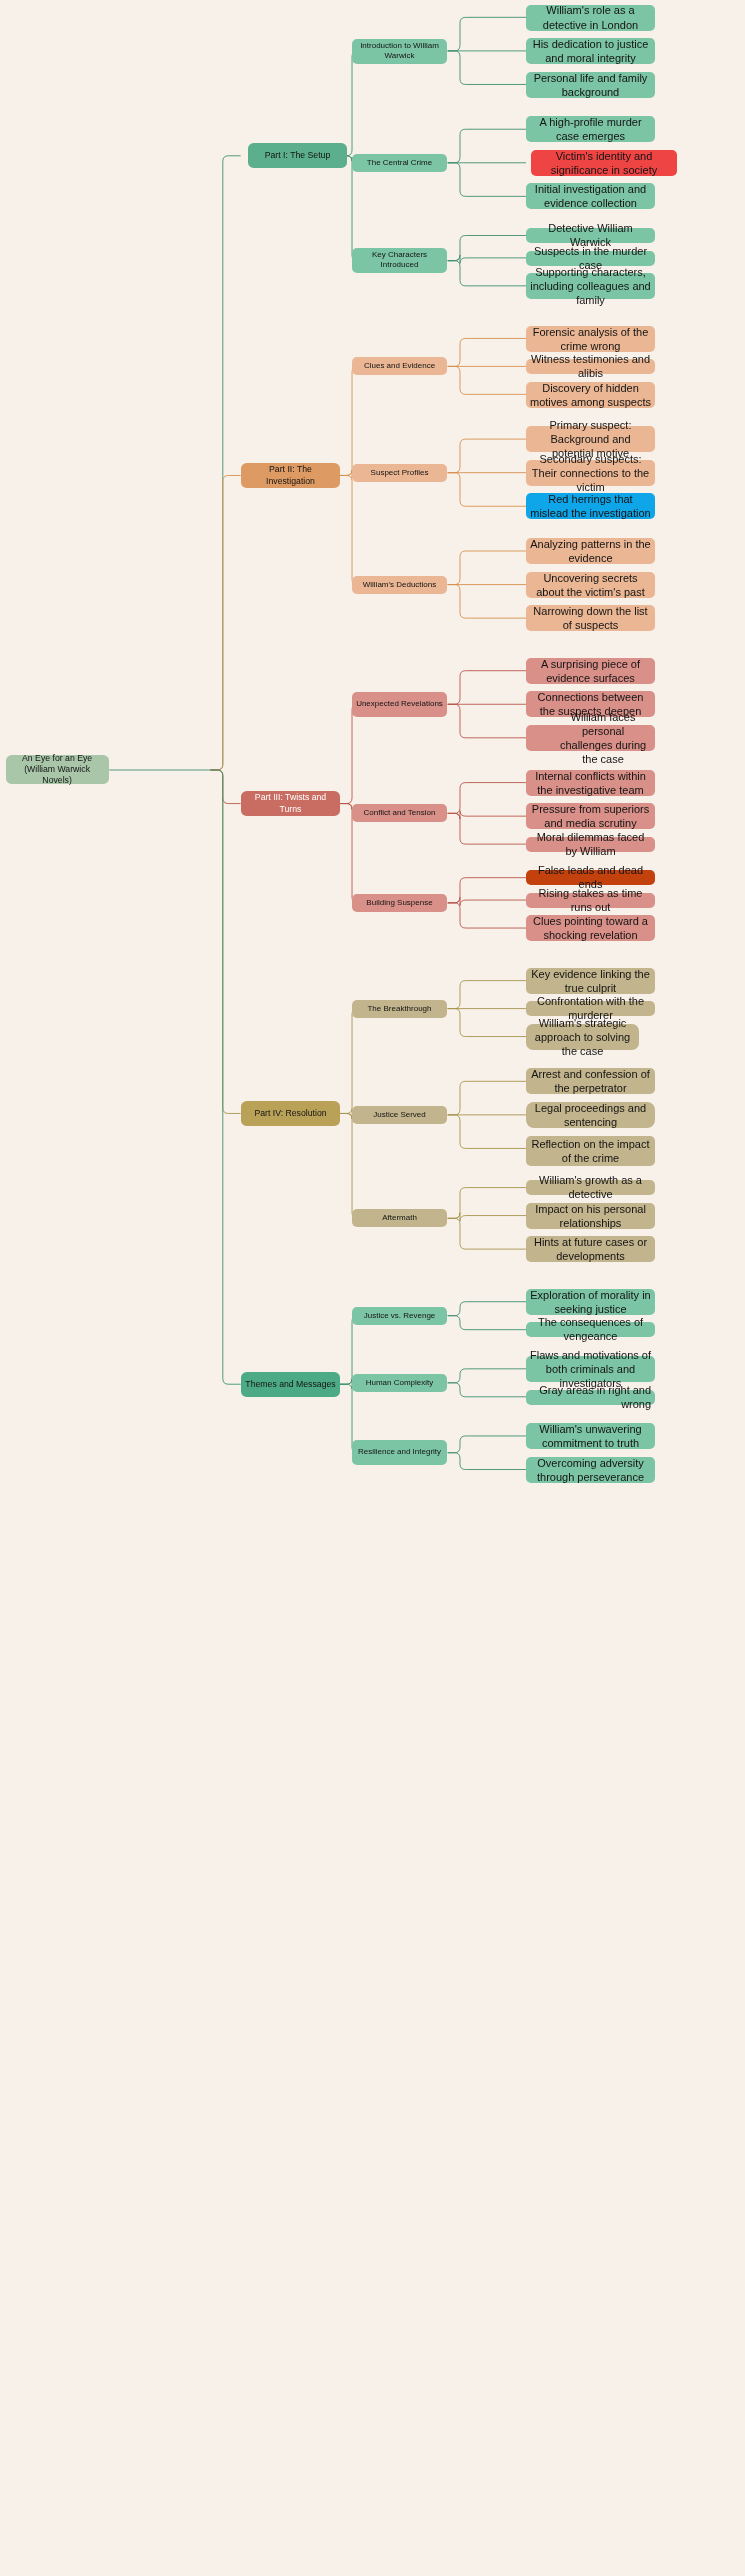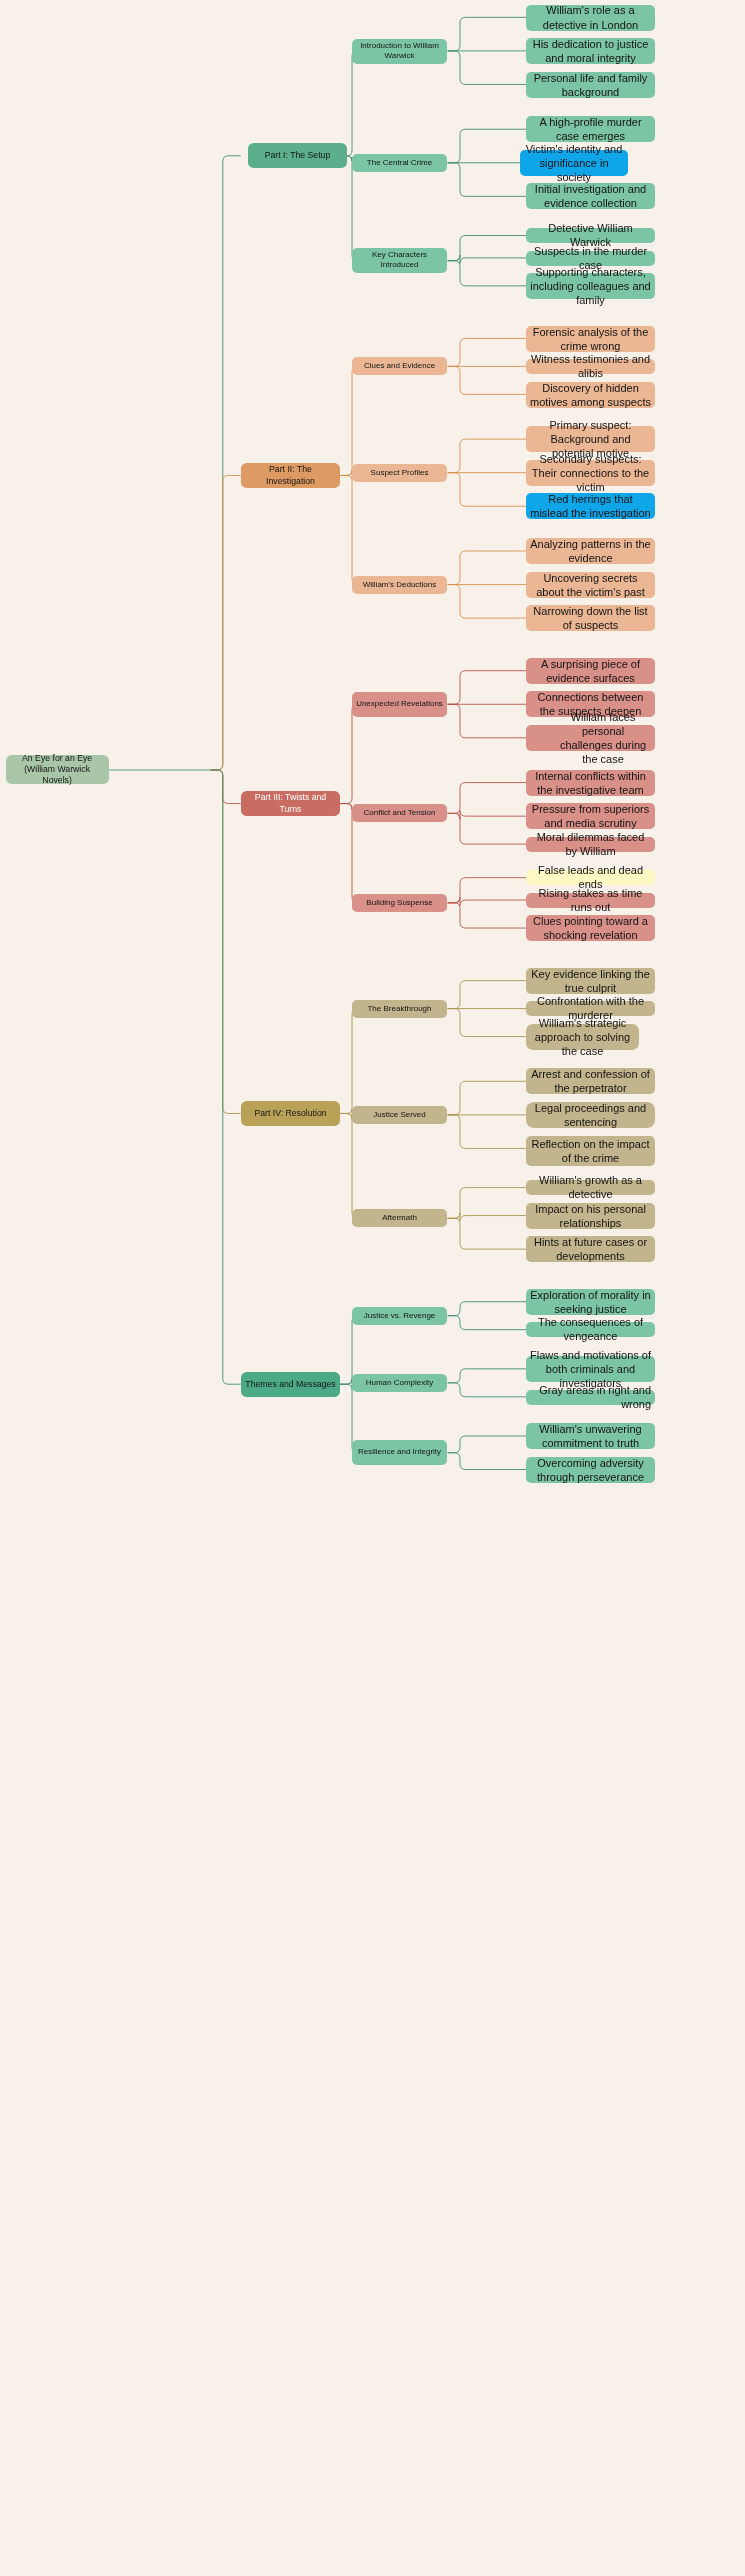--- a/index.html
+++ b/index.html
@@ -103,21 +103,21 @@
     </svg>
   <div id="node-layer">
       <div class="node root" style="left: 5.6px; top: 755px; width: 103px; height: 29px; background: rgb(169, 198, 169); color: rgb(20, 20, 20);">An Eye for an Eye (William Warwick Novels)</div>
       <div class="node lvl1" style="left: 241px; top: 143px; width: 99px; height: 25px; background: rgb(92, 175, 141); color: rgb(20, 20, 20); margin-left: 7px;">Part I: The Setup</div>
       <div class="node lvl2" style="left: 352px; top: 39px; width: 95px; height: 24.6px; background: rgb(124, 197, 164); color: rgb(20, 20, 20);">Introduction to William Warwick</div>
       <div class="node lvl3" style="left: 526px; top: 4.5px; width: 129px; height: 26px; background: rgb(124, 197, 164); color: rgb(20, 20, 20);">William's role as a detective in London</div>
       <div class="node lvl3" style="left: 526px; top: 38px; width: 129px; height: 26px; background: rgb(124, 197, 164); color: rgb(20, 20, 20);">His dedication to justice and moral integrity</div>
       <div class="node lvl3" style="left: 526px; top: 72px; width: 129px; height: 26px; background: rgb(124, 197, 164); color: rgb(20, 20, 20);">Personal life and family background</div>
       <div class="node lvl2" style="left: 352px; top: 154px; width: 95px; height: 18px; background: rgb(124, 197, 164); color: rgb(20, 20, 20);">The Central Crime</div>
       <div class="node lvl3" style="left: 526px; top: 116px; width: 129px; height: 26px; background: rgb(124, 197, 164); color: rgb(20, 20, 20);">A high-profile murder case emerges</div>
-      <div class="node lvl3" style="left: 520px; top: 150px; width: 108px; height: 26px; background: #0ea5e9; color: rgb(20, 20, 20);">Victim's identity and significance in society</div>
+      <div class="node lvl3" style="left: 531px; top: 150px; width: 146px; height: 26px; background: #ef4444; color: rgb(20, 20, 20);">Victim's identity and significance in society</div>
       <div class="node lvl3" style="left: 526px; top: 183px; width: 129px; height: 26px; background: rgb(124, 197, 164); color: rgb(20, 20, 20);">Initial investigation and evidence collection</div>
       <div class="node lvl2" style="left: 352px; top: 248px; width: 95px; height: 24.6px; background: rgb(124, 197, 164); color: rgb(20, 20, 20);">Key Characters Introduced</div>
       <div class="node lvl3" style="left: 526px; top: 228px; width: 129px; height: 14.5px; background: rgb(124, 197, 164); color: rgb(20, 20, 20);">Detective William Warwick</div>
       <div class="node lvl3" style="left: 526px; top: 251px; width: 129px; height: 14.5px; background: rgb(124, 197, 164); color: rgb(20, 20, 20);">Suspects in the murder case</div>
       <div class="node lvl3" style="left: 526px; top: 273px; width: 129px; height: 26px; background: rgb(124, 197, 164); color: rgb(20, 20, 20);">Supporting characters, including colleagues and family</div>
       <div class="node lvl1" style="left: 241px; top: 463px; width: 99px; height: 25px; background: rgb(221, 154, 98); color: rgb(20, 20, 20);">Part II: The Investigation</div>
       <div class="node lvl2" style="left: 352px; top: 357px; width: 95px; height: 18px; background: rgb(234, 182, 147); color: rgb(20, 20, 20);">Clues and Evidence</div>
       <div class="node lvl3" style="left: 526px; top: 326px; width: 129px; height: 26px; background: rgb(234, 182, 147); color: rgb(20, 20, 20);">Forensic analysis of the crime wrong</div>
       <div class="node lvl3" style="left: 526px; top: 359px; width: 129px; height: 14.5px; background: rgb(234, 182, 147); color: rgb(20, 20, 20);">Witness testimonies and alibis</div>
       <div class="node lvl3" style="left: 526px; top: 382px; width: 129px; height: 26px; background: rgb(234, 182, 147); color: rgb(20, 20, 20);">Discovery of hidden motives among suspects</div>
@@ -132,21 +132,21 @@
       <div class="node lvl1" style="left: 241px; top: 791px; width: 99px; height: 25px; background: rgb(201, 109, 98); color: rgb(255, 255, 255);">Part III: Twists and Turns</div>
       <div class="node lvl2" style="left: 352px; top: 692px; width: 95px; height: 24.6px; background: rgb(217, 144, 137); color: rgb(20, 20, 20);">Unexpected Revelations</div>
       <div class="node lvl3" style="left: 526px; top: 658px; width: 129px; height: 26px; background: rgb(217, 144, 137); color: rgb(20, 20, 20);">A surprising piece of evidence surfaces</div>
       <div class="node lvl3" style="left: 526px; top: 691px; width: 129px; height: 26px; background: rgb(217, 144, 137); color: rgb(20, 20, 20);">Connections between the suspects deepen</div>
       <div class="node lvl3" style="left: 526px; top: 725px; width: 129px; height: 26px; background: rgb(217, 144, 137); color: rgb(20, 20, 20); padding-left: 29px;">William faces personal challenges during the case</div>
       <div class="node lvl2" style="left: 352px; top: 804px; width: 95px; height: 18px; background: rgb(217, 144, 137); color: rgb(20, 20, 20);">Conflict and Tension</div>
       <div class="node lvl3" style="left: 526px; top: 770px; width: 129px; height: 26px; background: rgb(217, 144, 137); color: rgb(20, 20, 20);">Internal conflicts within the investigative team</div>
       <div class="node lvl3" style="left: 526px; top: 803px; width: 129px; height: 26px; background: rgb(217, 144, 137); color: rgb(20, 20, 20);">Pressure from superiors and media scrutiny</div>
       <div class="node lvl3" style="left: 526px; top: 837px; width: 129px; height: 14.5px; background: rgb(217, 144, 137); color: rgb(20, 20, 20);">Moral dilemmas faced by William</div>
       <div class="node lvl2" style="left: 352px; top: 894px; width: 95px; height: 18px; background: rgb(217, 144, 137); color: rgb(20, 20, 20);">Building Suspense</div>
-      <div class="node lvl3" style="left: 526px; top: 870px; width: 129px; height: 14.5px; background: #fef9c3; color: rgb(20, 20, 20);">False leads and dead ends</div>
+      <div class="node lvl3" style="left: 526px; top: 870px; width: 129px; height: 14.5px; background: #c2410c; color: rgb(20, 20, 20);">False leads and dead ends</div>
       <div class="node lvl3" style="left: 526px; top: 893px; width: 129px; height: 14.5px; background: rgb(217, 144, 137); color: rgb(20, 20, 20);">Rising stakes as time runs out</div>
       <div class="node lvl3" style="left: 526px; top: 915px; width: 129px; height: 26px; background: rgb(217, 144, 137); color: rgb(20, 20, 20);">Clues pointing toward a shocking revelation</div>
       <div class="node lvl1" style="left: 241px; top: 1101px; width: 99px; height: 25px; background: rgb(185, 161, 88); color: rgb(20, 20, 20);">Part IV: Resolution</div>
       <div class="node lvl2" style="left: 352px; top: 1000px; width: 95px; height: 18px; background: rgb(194, 180, 140); color: rgb(20, 20, 20);">The Breakthrough</div>
       <div class="node lvl3" style="left: 526px; top: 968px; width: 129px; height: 26px; background: rgb(194, 180, 140); color: rgb(20, 20, 20);">Key evidence linking the true culprit</div>
       <div class="node lvl3" style="left: 526px; top: 1001px; width: 129px; height: 14.5px; background: rgb(194, 180, 140); color: rgb(20, 20, 20);">Confrontation with the murderer</div>
       <div class="node lvl3" style="left: 526px; top: 1024px; width: 113px; height: 26px; background: rgb(194, 180, 140); color: rgb(20, 20, 20); border-radius: 7px;">William's strategic approach to solving the case</div>
       <div class="node lvl2" style="left: 352px; top: 1106px; width: 95px; height: 18px; background: rgb(194, 180, 140); color: rgb(20, 20, 20);">Justice Served</div>
       <div class="node lvl3" style="left: 526px; top: 1068px; width: 129px; height: 26px; background: rgb(194, 180, 140); color: rgb(20, 20, 20);">Arrest and confession of the perpetrator</div>
       <div class="node lvl3" style="left: 526px; top: 1102px; width: 129px; height: 26px; background: rgb(194, 180, 140); color: rgb(20, 20, 20); border-radius: 8px;">Legal proceedings and sentencing</div>

